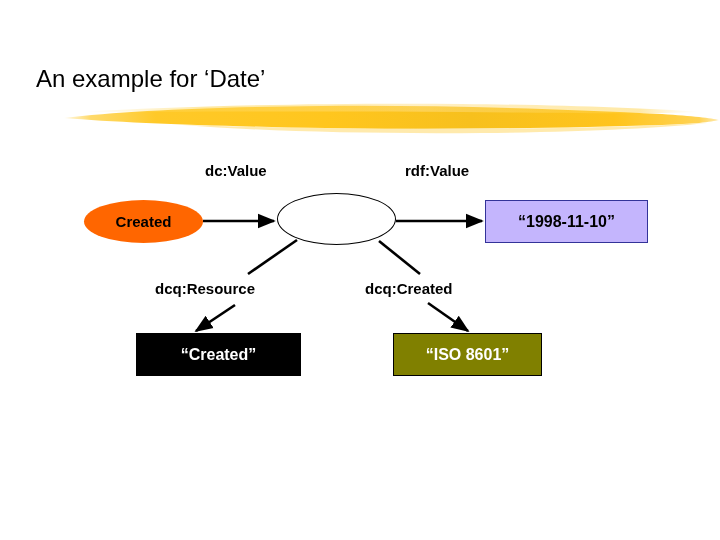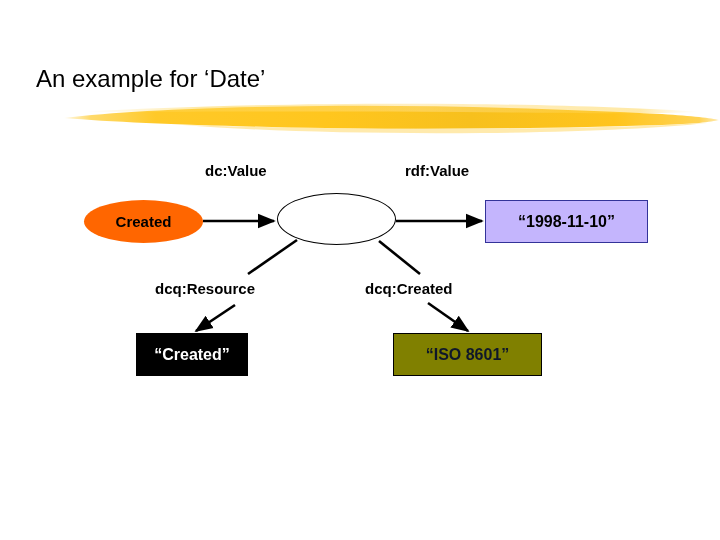--- a/index.html
+++ b/index.html
@@ -95,36 +95,36 @@
     height: 43px;
     background: #c4b5fd;
     border: 1.5px solid #333399;
     color: #000000;
     font-size: 16px;
   }
 
   #created-node {
     left: 136px;
     top: 333px;
-    width: 112px;
+    width: 165px;
     height: 43px;
     background: #000000;
     border: 1px solid #000000;
     color: #ffffff;
     font-size: 16px;
   }
 
   #scheme-node {
     left: 393px;
     top: 333px;
     width: 149px;
     height: 43px;
     background: #808000;
     border: 1.5px solid #000000;
-    color: #0f172a;
+    color: #ffffff;
     font-size: 16px;
   }
 
   
   .edge-label {
     position: absolute;
     font-size: 15px;
     font-weight: bold;
     color: #000000;
     white-space: nowrap;

